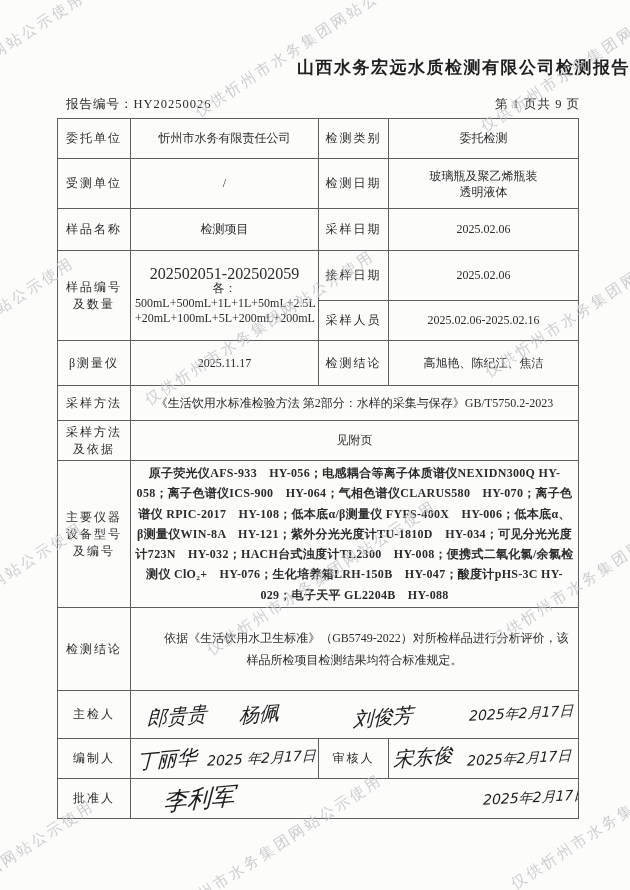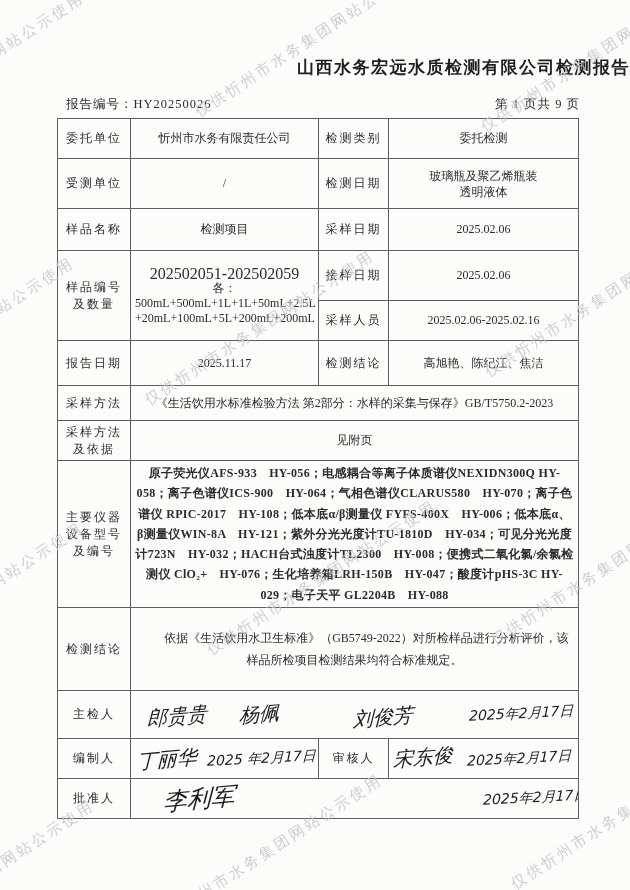--- a/index.html
+++ b/index.html
@@ -133,21 +133,21 @@
       <td class="lbl">接样日期</td>
       <td>2025.02.06</td>
     </tr>
 
     <tr style="height:40px">
       <td class="lbl">采样人员</td>
       <td>2025.02.06-2025.02.16</td>
     </tr>
 
     <tr style="height:45px">
-      <td class="lbl">报告日期</td>
+      <td class="lbl">β测量仪</td>
       <td>2025.11.17</td>
       <td class="lbl">检测结论</td>
       <td>高旭艳、陈纪江、焦洁</td>
     </tr>
 
     <tr style="height:35px">
       <td class="lbl">采样方法</td>
       <td colspan="3" style="font-size:12px">《生活饮用水标准检验方法 第2部分：水样的采集与保存》GB/T5750.2-2023</td>
     </tr>
 

